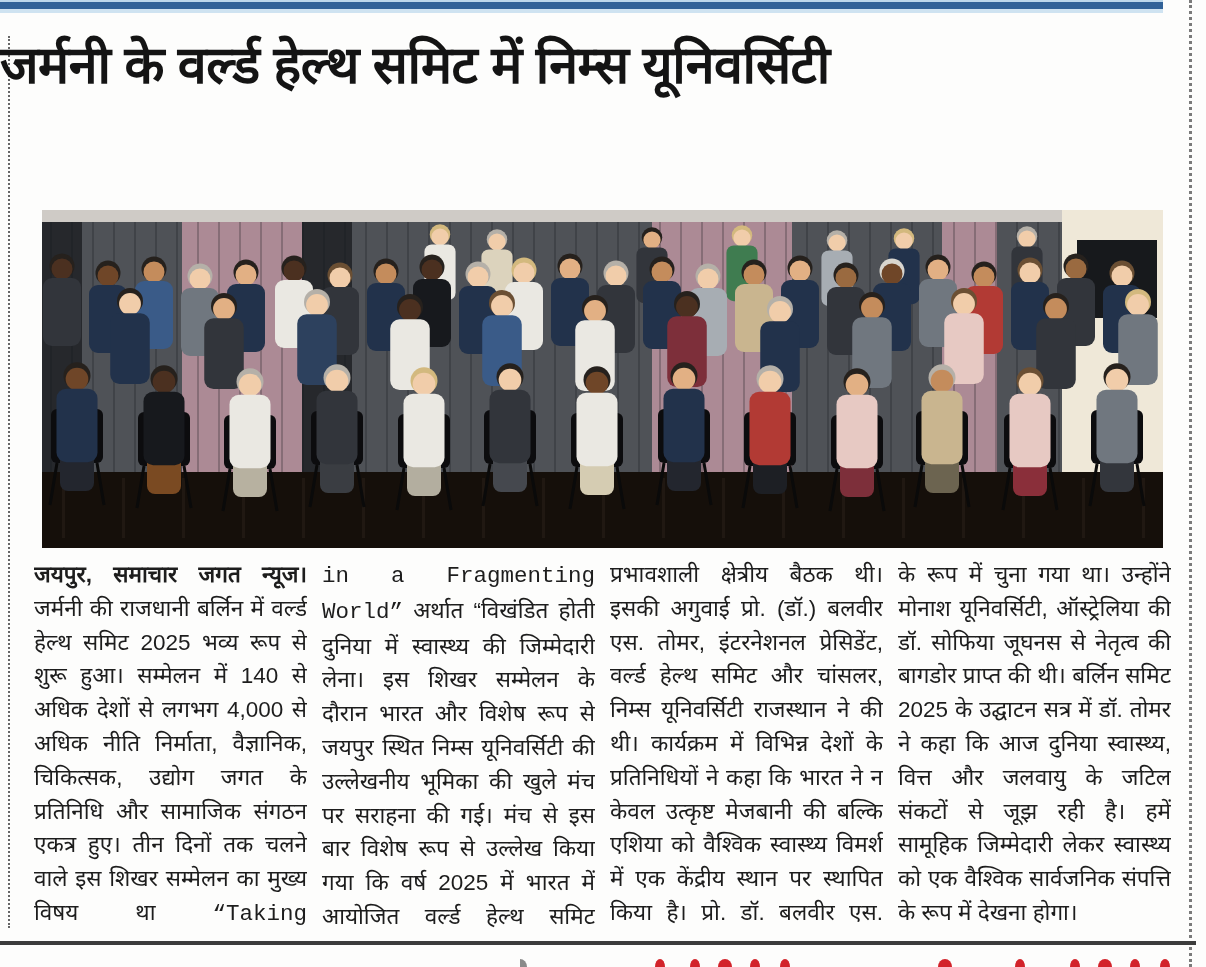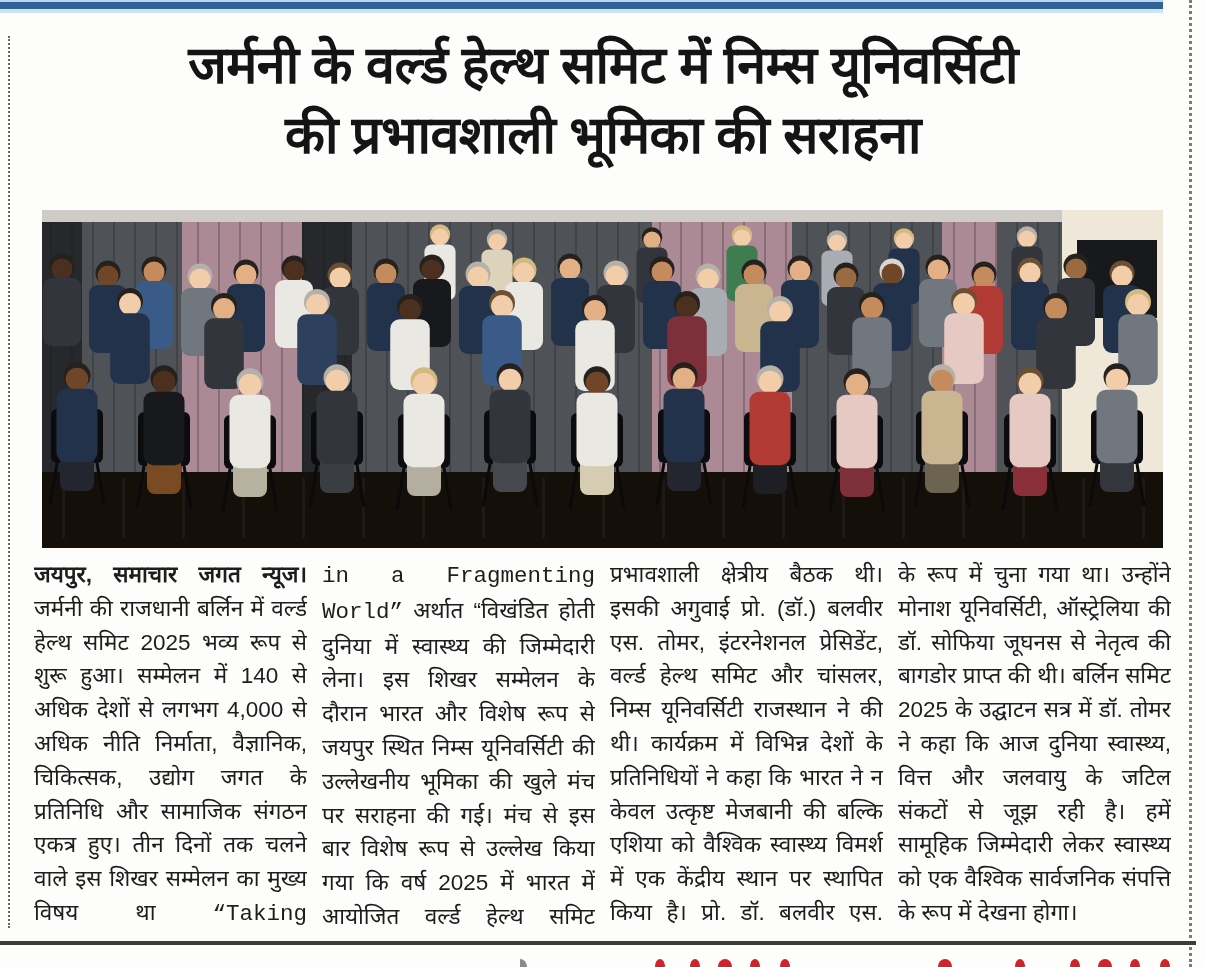--- a/index.html
+++ b/index.html
@@ -2,21 +2,21 @@
 <html><head>
 <meta charset="utf-8">
 <style>
   html,body{margin:0;padding:0;background:#ffffff;}
   .page{position:relative;width:1206px;height:967px;background:#fdfdfc;overflow:hidden;
         font-family:"Liberation Sans", sans-serif;color:#1d1d1d;}
   .top-bar{position:absolute;left:0;top:0;width:1163px;height:13px;
         background:linear-gradient(to bottom,#bcd7eb 0 2px,#316298 2px 9px,#cfe3f1 9px 13px);}
   .rule-left{position:absolute;left:8px;top:36px;height:892px;width:0;border-left:2px dotted #666;}
   .rule-right{position:absolute;left:1189px;top:0;height:967px;width:0;border-left:3px dotted #7a7a7a;}
-  .headline{position:absolute;left:0;top:30px;width:1206px;margin:0;text-align:center;
+  .headline{position:absolute;left:0;top:30px;width:1206px;margin:0;
         font-size:52px;line-height:70px;font-weight:700;color:#141414;letter-spacing:-0.5px;}
   .headline span{white-space:nowrap;}
   .photo{position:absolute;left:42px;top:210px;width:1121px;height:338px;margin:0;
         background:#26282c;overflow:hidden;}
   .photo svg{display:block;}
   .article{position:absolute;left:34px;top:558px;width:1138px;height:375px;display:flex;gap:15px;}
   .col{width:273px;font-size:22.5px;line-height:33.8px;text-align:justify;overflow:hidden;}
   .seg-bold{font-weight:700;margin-top:8px;}
   .seg-hi{}
   .seg-en{font-family:Liberation Mono, monospace;}
@@ -25,21 +25,21 @@
 </style>
 </head>
 <body>
 
 <div class="page">
 
   <div class="top-bar"></div>
   <div class="rule-left"></div>
   <div class="rule-right"></div>
 
-  <h1 class="headline"><span>जर्मनी के वर्ल्ड हेल्थ समिट में निम्स यूनिवर्सिटी</span><br><span>की प्रभावशाली भूमिका की सराहना</span></h1>
+  <h1 class="headline"><span>जर्मनी के वर्ल्ड हेल्थ समिट में निम्स यूनिवर्सिटी</span><br></h1>
 
   <figure class="photo">
     <svg width="1121" height="338" viewBox="0 0 1121 338" xmlns="http://www.w3.org/2000/svg">
         <rect x="0" y="0" width="1121" height="338" fill="#26282c"></rect>
         <rect x="0" y="0" width="1121" height="12" fill="#cfcbc6"></rect>
         <rect x="40" y="12" width="100" height="255" fill="#83868c" opacity="0.45"></rect>
         <rect x="310" y="12" width="300" height="255" fill="#83868c" opacity="0.45"></rect>
         <rect x="750" y="12" width="150" height="255" fill="#83868c" opacity="0.45"></rect>
         <rect x="955" y="12" width="65" height="255" fill="#83868c" opacity="0.45"></rect>
         <rect x="140" y="12" width="120" height="255" fill="#ac8a95"></rect>

